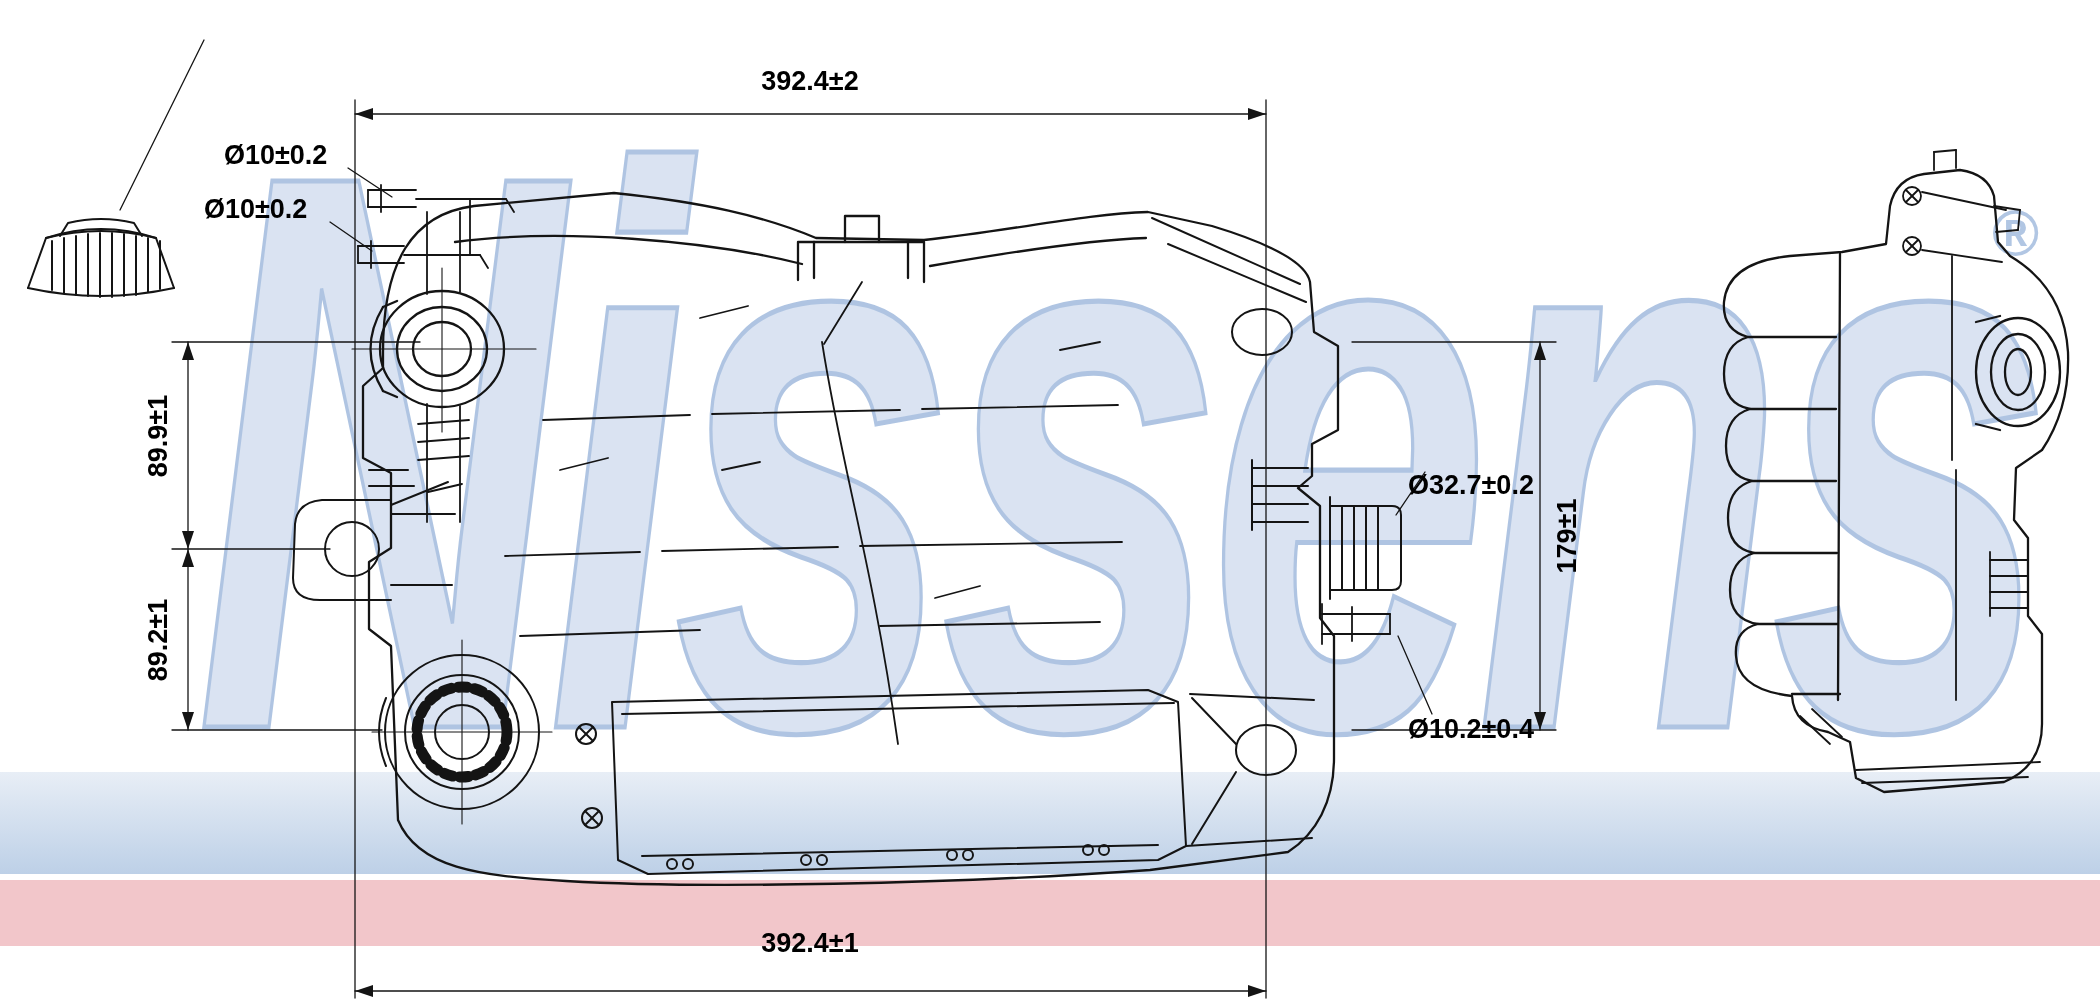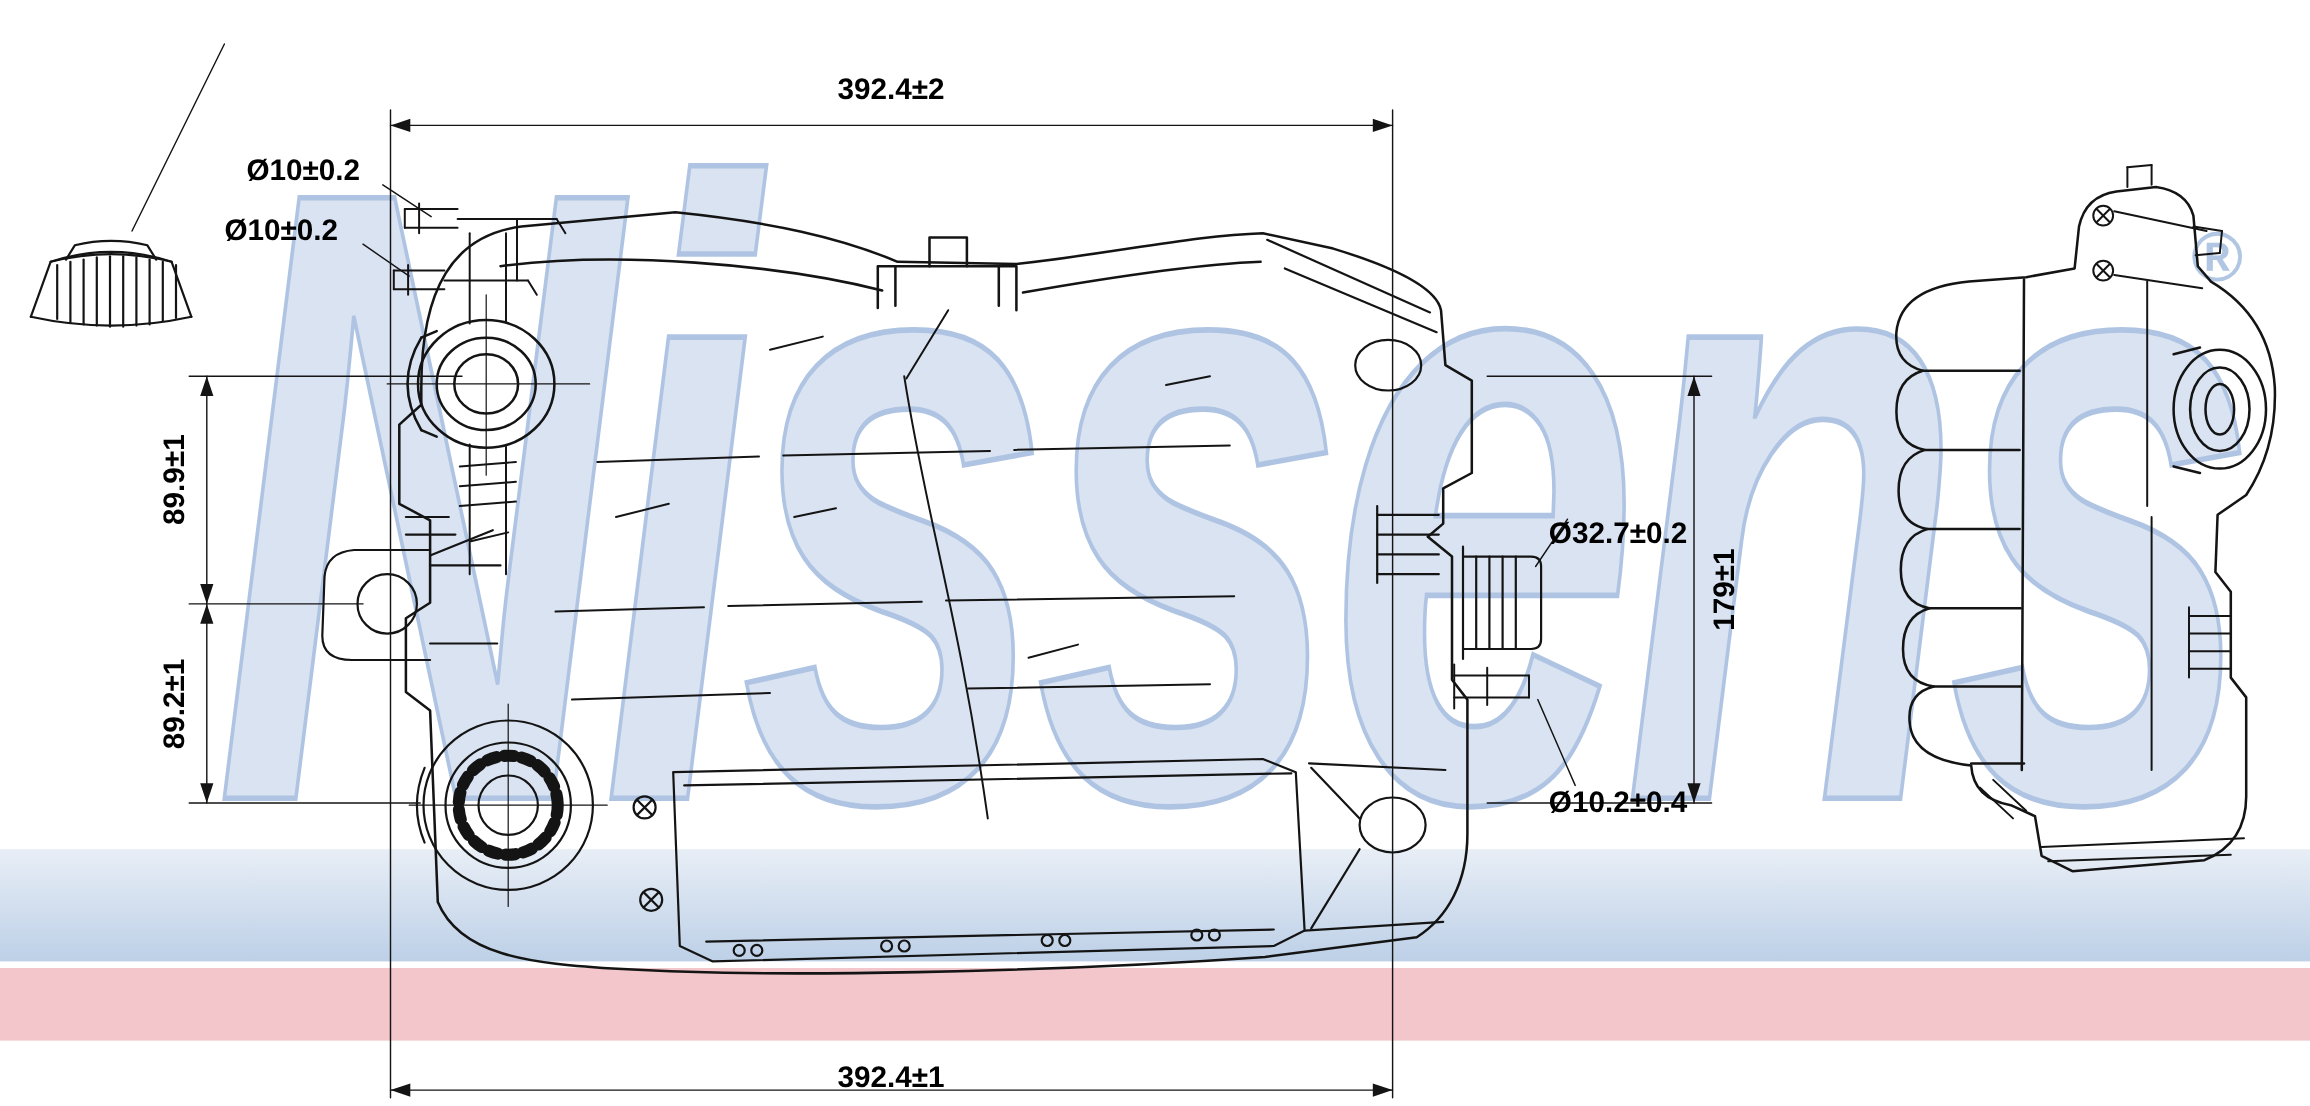--- a/index.html
+++ b/index.html
@@ -288,21 +288,21 @@
           <line x1="1952" y1="256" x2="1952" y2="460"></line>
           <line x1="1956" y1="470" x2="1956" y2="700"></line>
         </g>
       </g>
     </g>
   </svg>
 
 
   <div class="lbl lbl-center" style="left:715px;top:66px;width:190px;">392.4±2</div>
 
-  <div class="lbl lbl-center" style="left:715px;top:964px;width:190px;">392.4±1</div>
+  <div class="lbl lbl-center" style="left:715px;top:928px;width:190px;">392.4±1</div>
 
   <div class="lbl" style="left:224px;top:140px;">Ø10±0.2</div>
 
   <div class="lbl" style="left:204px;top:194px;">Ø10±0.2</div>
 
   <div class="lbl lbl-rot" style="left:93px;top:421px;">89.9±1</div>
 
   <div class="lbl lbl-rot" style="left:93px;top:625px;">89.2±1</div>
 
   <div class="lbl" style="left:1408px;top:442px;margin-top:28px;">Ø32.7±0.2</div>

